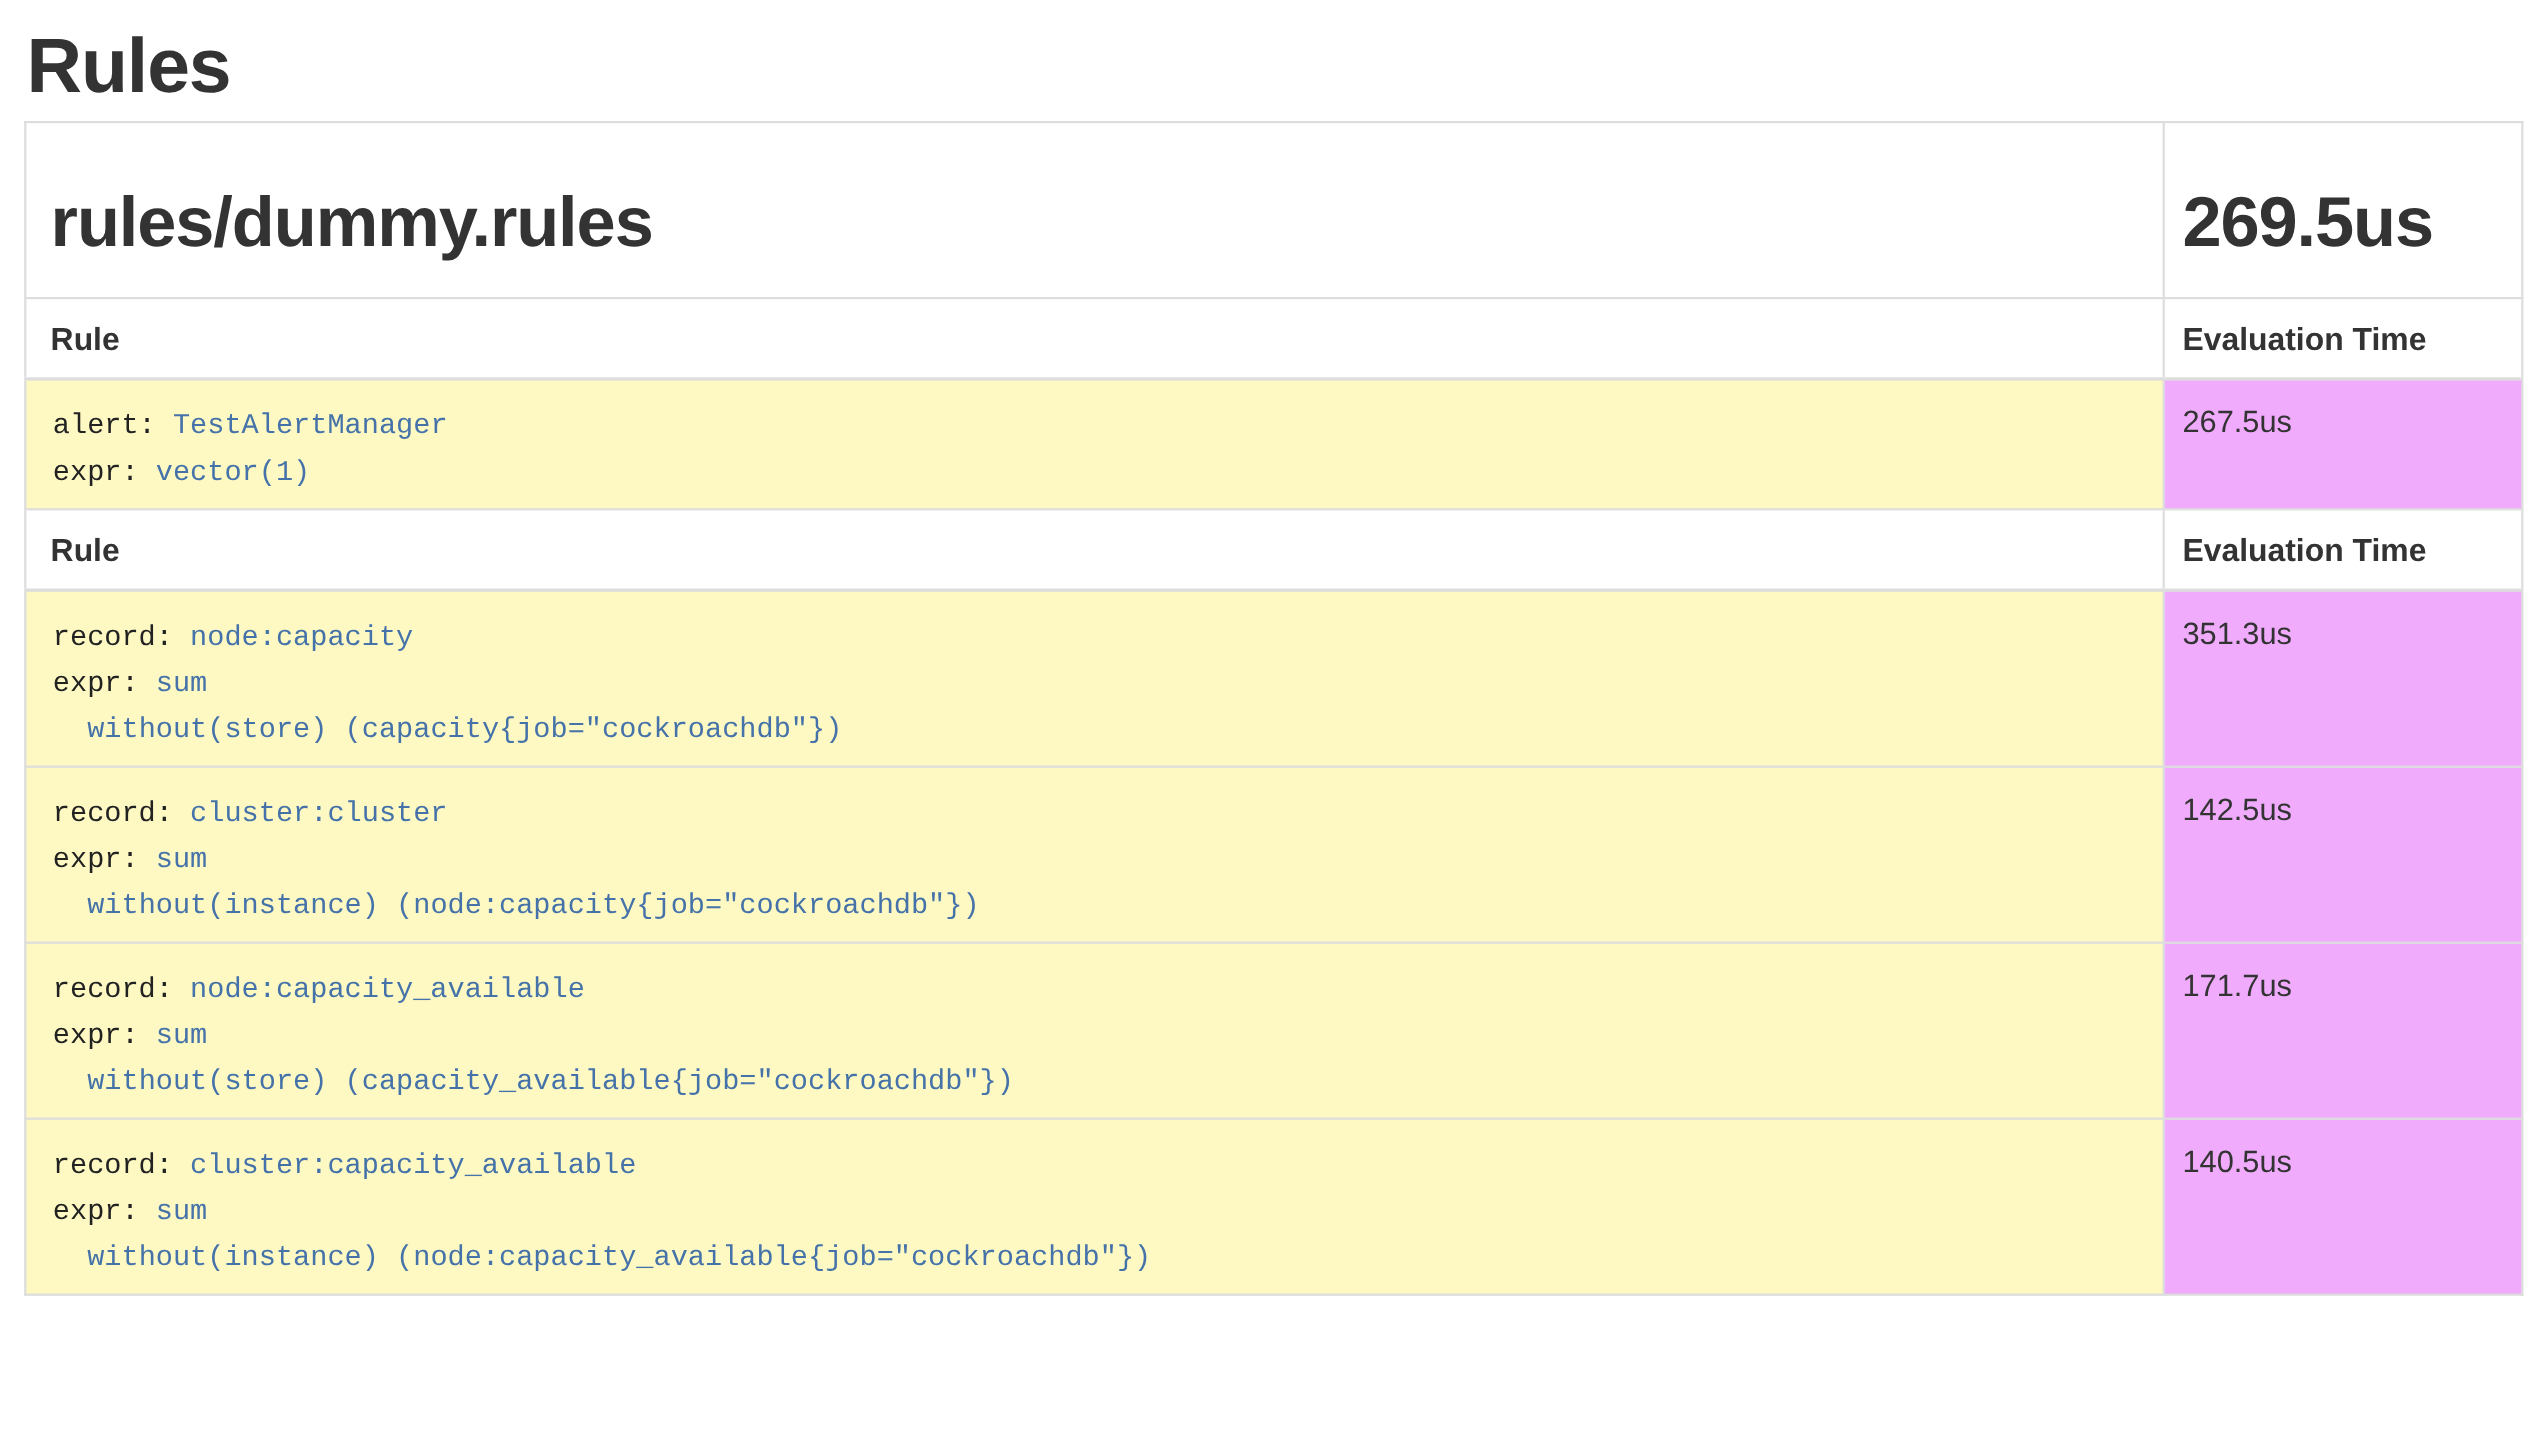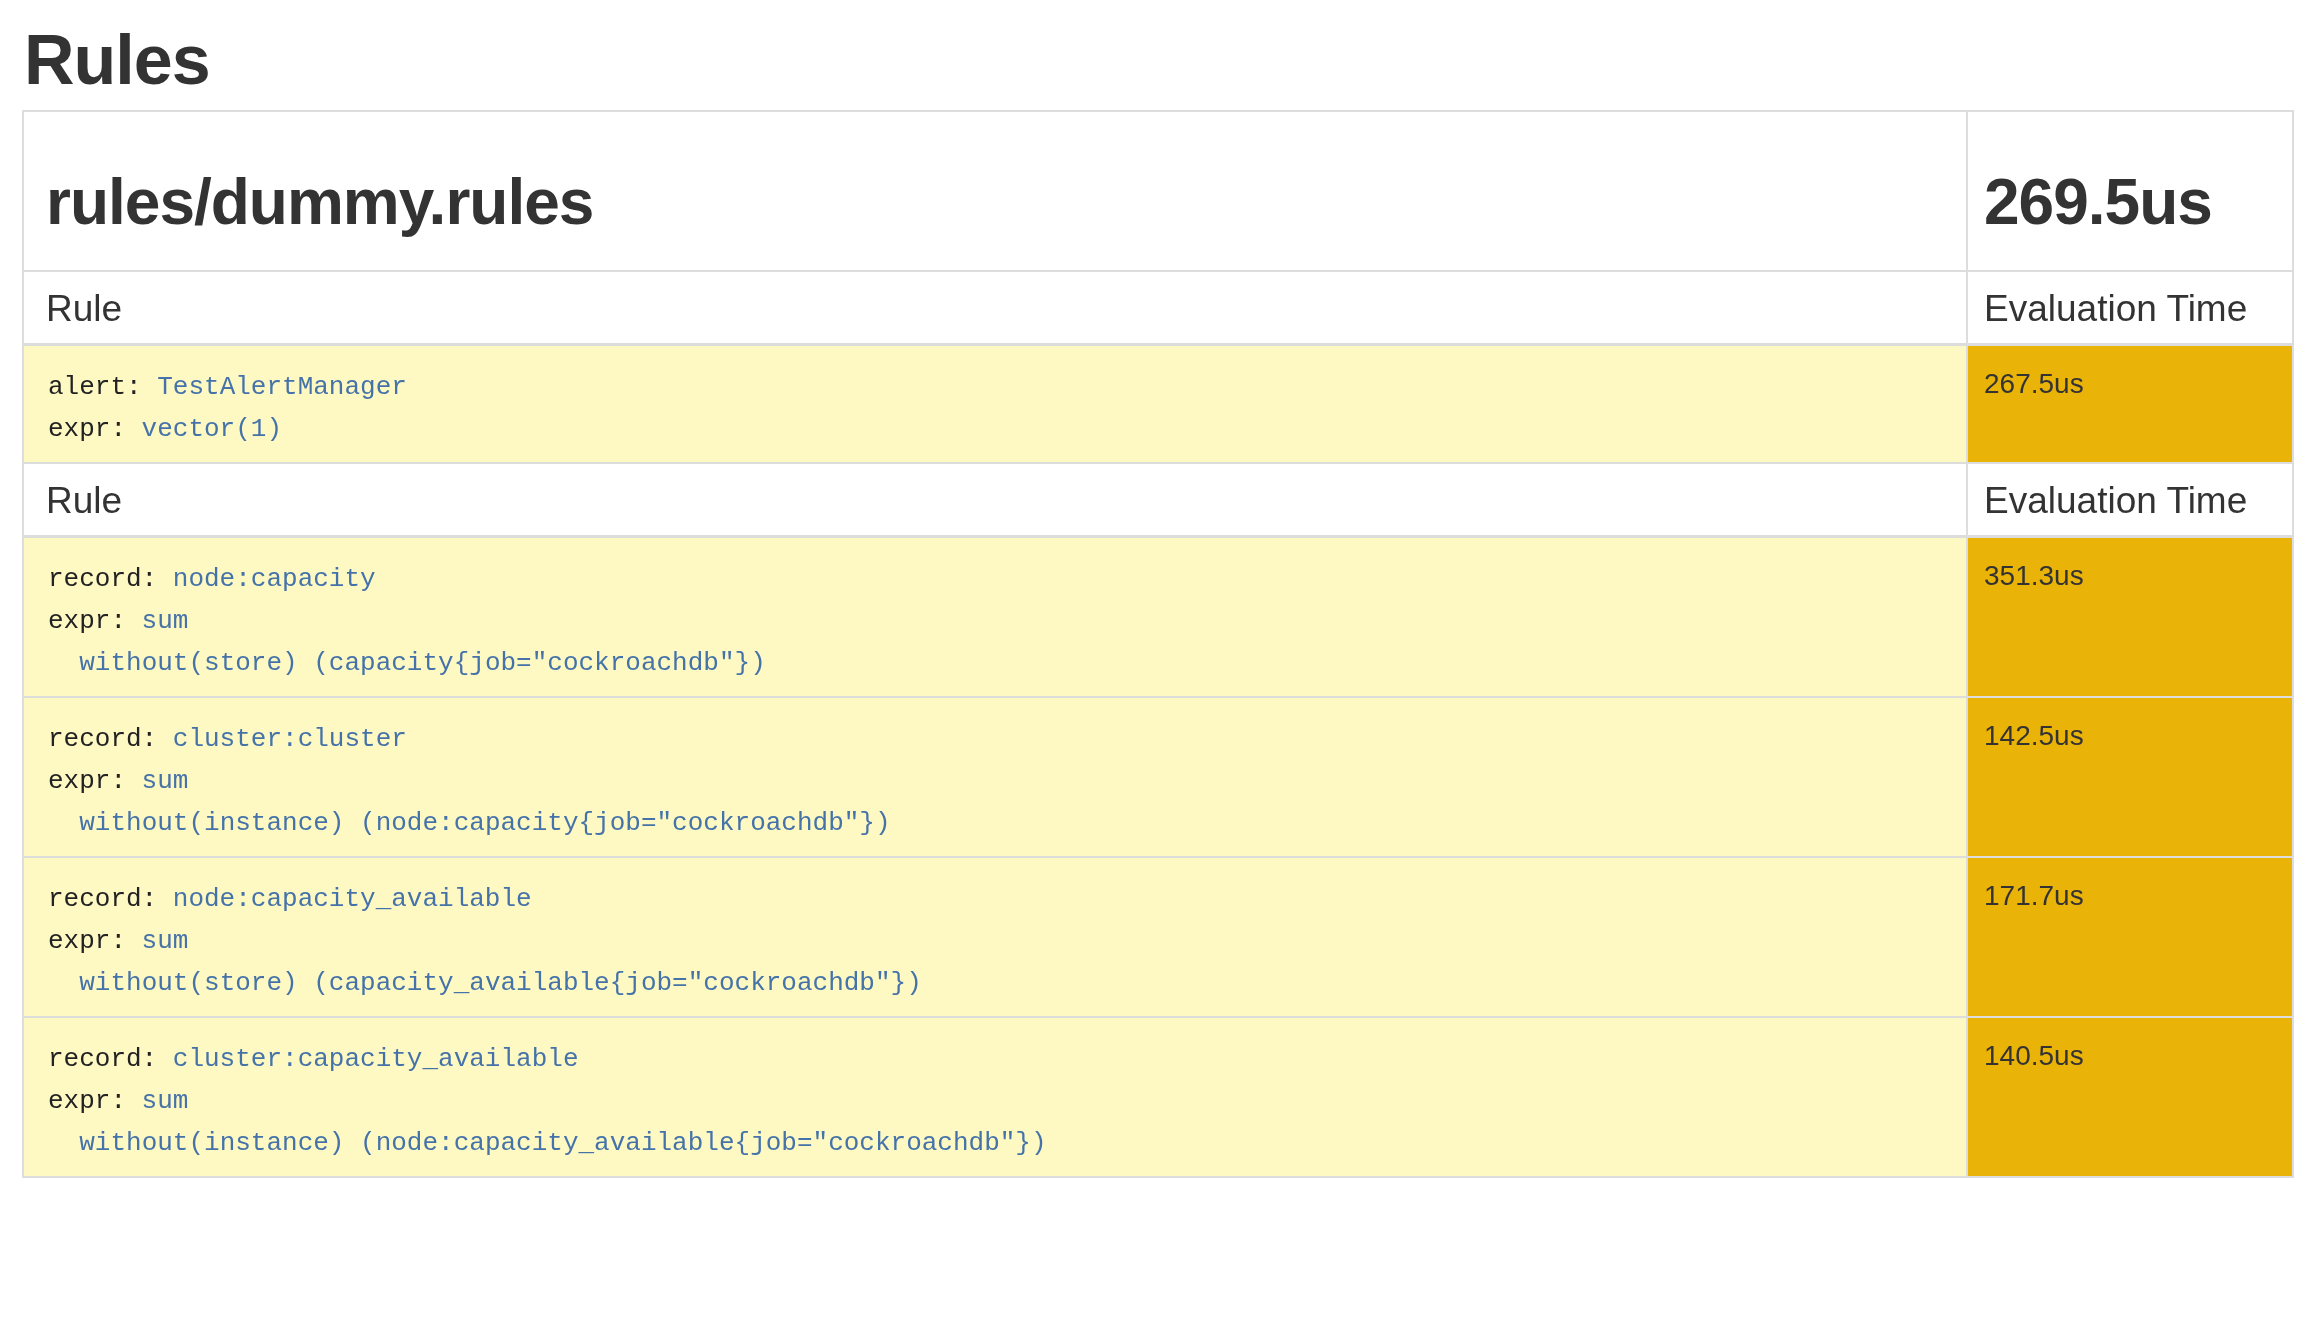--- a/index.html
+++ b/index.html
@@ -50,23 +50,23 @@
     font-weight: bold;
     letter-spacing: -1px;
     color: #333;
     white-space: nowrap;
   }
   .group-time-cell {
     padding-left: 16px;
   }
   
   .header-row th {
-    font-size: 37px;
+    font-size: 29px;
     line-height: 40px;
-    font-weight: normal;
+    font-weight: bold;
     color: #333;
     padding: 17px 16px 14px 22px;
     border-bottom-width: 3px;
   }
   .header-row th.th-time {
     padding-left: 16px;
   }
   
   td.rule-cell {
     background: #fef9c3;
@@ -85,21 +85,21 @@
   .rule-code a.lnk {
     color: #4573a9;
     text-decoration: none;
     white-space: pre-wrap;
   }
   td.time-cell {
     font-size: 28px;
     line-height: 40px;
     color: #333;
     padding: 18px 16px 16px 16px;
-    background: #eab308;
+    background: #f0abfc;
   }
 </style>
 </head>
 <body>
 
 <div class="container">
   <h1 class="page-title">Rules</h1>
 
   <table class="rules-table">
     <colgroup>

